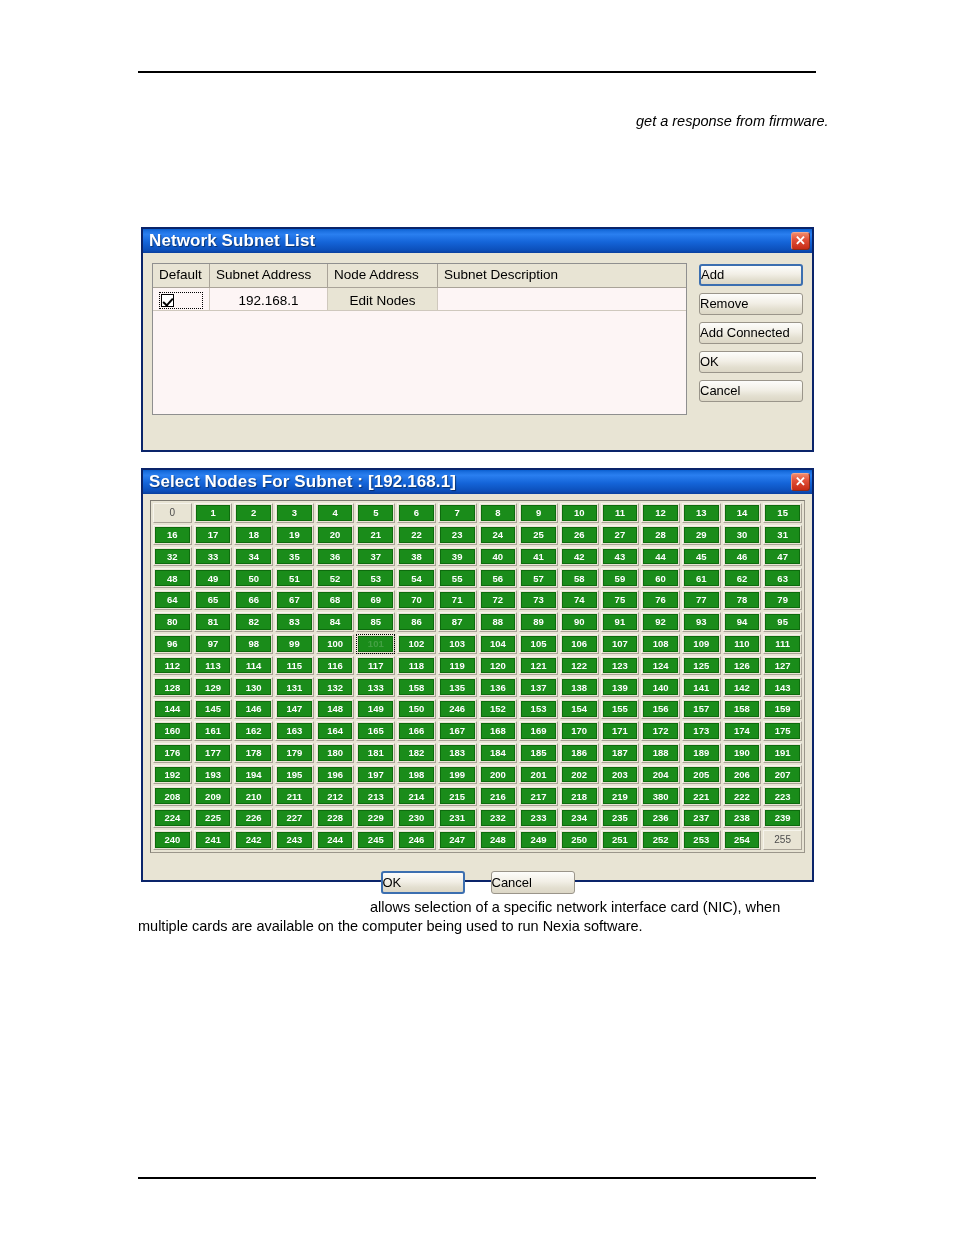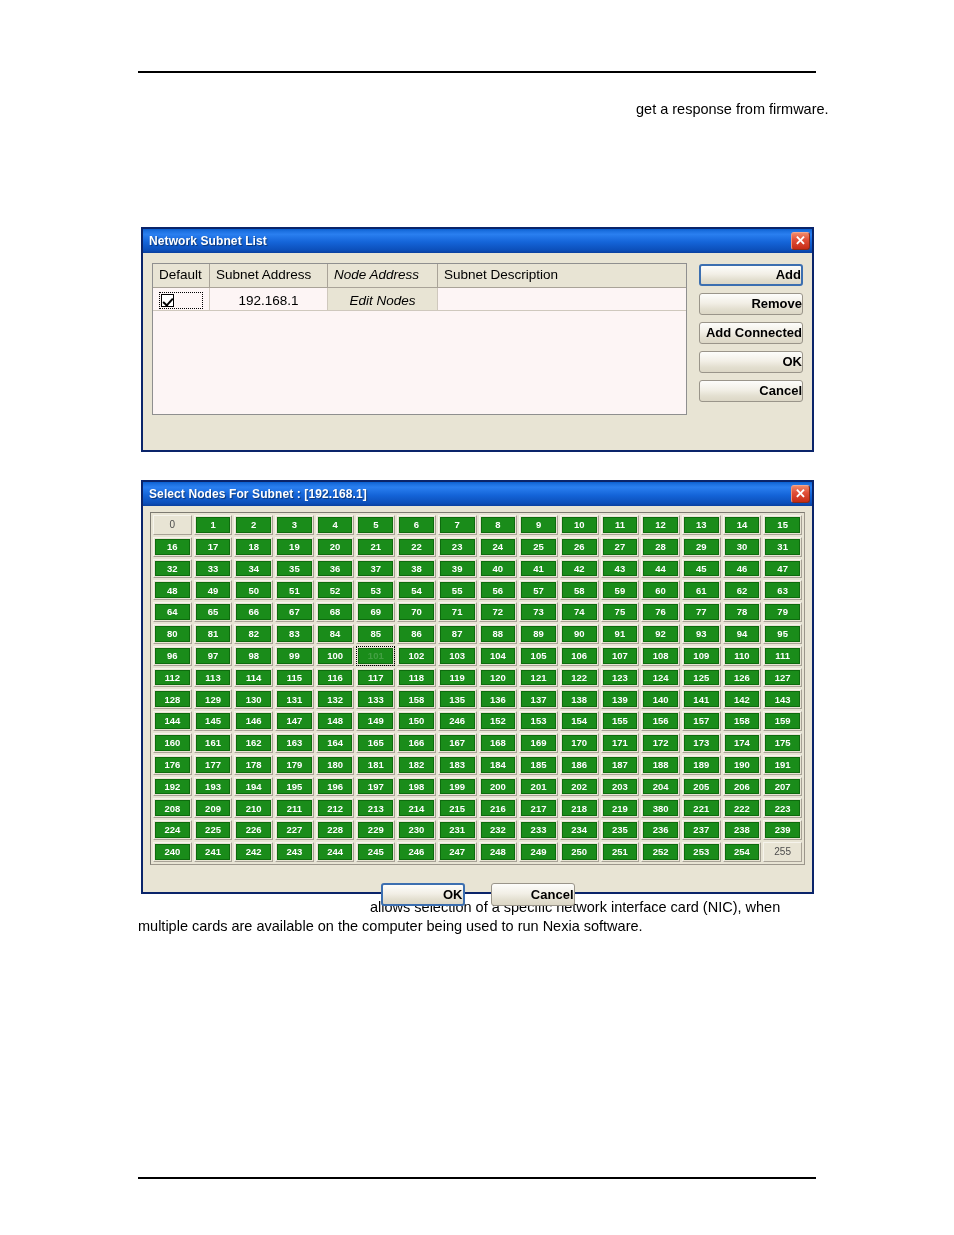--- a/index.html
+++ b/index.html
@@ -28,22 +28,23 @@
   #rule-bottom{ top: 1177px; }
 
   .doc-text {
     position: absolute;
     font-size: 14.5px;
     line-height: 19px;
     color: #000;
   }
   #snippet-top {
     left: 636px;
-    top: 100px;
+    top: 112px;
     width: 200px;
+    font-style: italic;
   }
   #body-para {
     left: 138px;
     top: 898px;
     width: 680px;
     text-indent: 232px;
   }
 
   
   .dialog {
@@ -63,21 +64,21 @@
         #1464d8 55%,
         #0c4fba 88%,
         #0a3f9e 100%);
     display: flex;
     align-items: center;
     padding: 0 2px 0 6px;
     box-sizing: border-box;
   }
   .titlebar .title {
     color: #ffffff;
-    font-size: 12px;
+    font-size: 17px;
     font-weight: bold;
     letter-spacing: 0.1px;
     text-shadow: 1px 1px 1px rgba(0,0,0,.45);
     flex: 1;
     white-space: nowrap;
     overflow: hidden;
   }
   .close-btn {
     width: 19px;
     height: 18px;
@@ -141,21 +142,21 @@
   .list-row .td {
     border-right: 1px solid #cfc8bd;
     padding: 2px 6px 0 6px;
     box-sizing: border-box;
     font-size: 13.5px;
     display: flex;
     align-items: center;
   }
   .col-default { width: 57px; }
   .col-subnet  { width: 118px; justify-content: center; }
-  .col-node    { width: 110px; justify-content: center; background: #e8e4d4; font-style: italic; }
+  .col-node    { width: 110px; justify-content: center; background: #e8e4d4; }
   .col-desc    { flex: 1; border-right: none !important; }
 
   .xp-check {
     width: 50px;
     height: 17px;
     border: 1px dotted #000;
     background: #fdf5f5;
     display: flex;
     align-items: center;
     padding-left: 1px;
@@ -191,38 +192,36 @@
   .xp-btn {
     width: 104px;
     height: 22px;
     background: linear-gradient(to bottom, #fdfdfb 0%, #f2efe6 45%, #e3dfd0 75%, #dcd7c6 100%);
     border: 1px solid #9a958a;
     border-radius: 3px;
     font-size: 13px;
     font-family: "Liberation Sans", sans-serif;
     color: #000;
     cursor: pointer;
-    text-align: right;
+    text-align: left;
     line-height: 20px;
     box-sizing: border-box;
     padding: 0;
-    font-weight: bold;
   }
   .xp-btn.default-btn {
     border: 2px solid #3c6fb0;
     line-height: 18px;
   }
 
   
   #dlg-nodes {
     left: 141px;
     top: 468px;
     width: 673px;
     height: 414px;
-    margin-top: 12px;
   }
   #dlg-nodes .client {
     padding: 6px 7px 7px 7px;
   }
   .node-grid {
     background: #e8e4d4;
     border: 1px solid #9b968b;
     border-top-color: #7d7a71;
     border-left-color: #7d7a71;
     display: grid;

